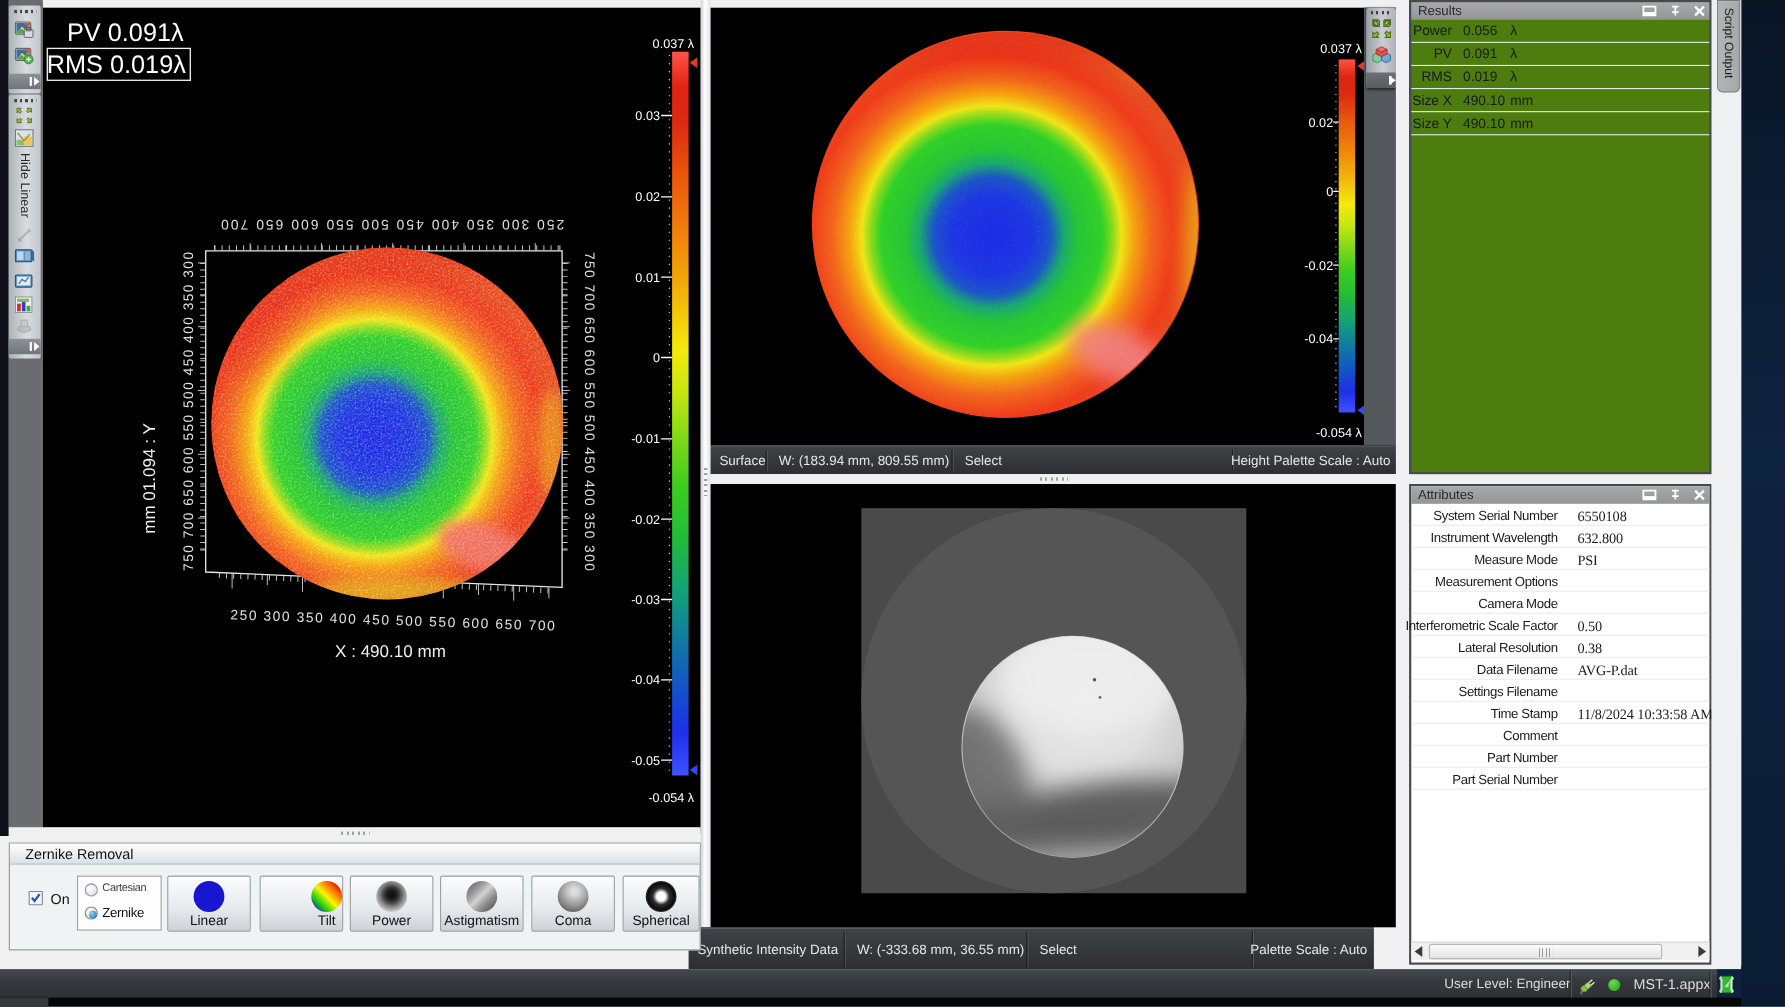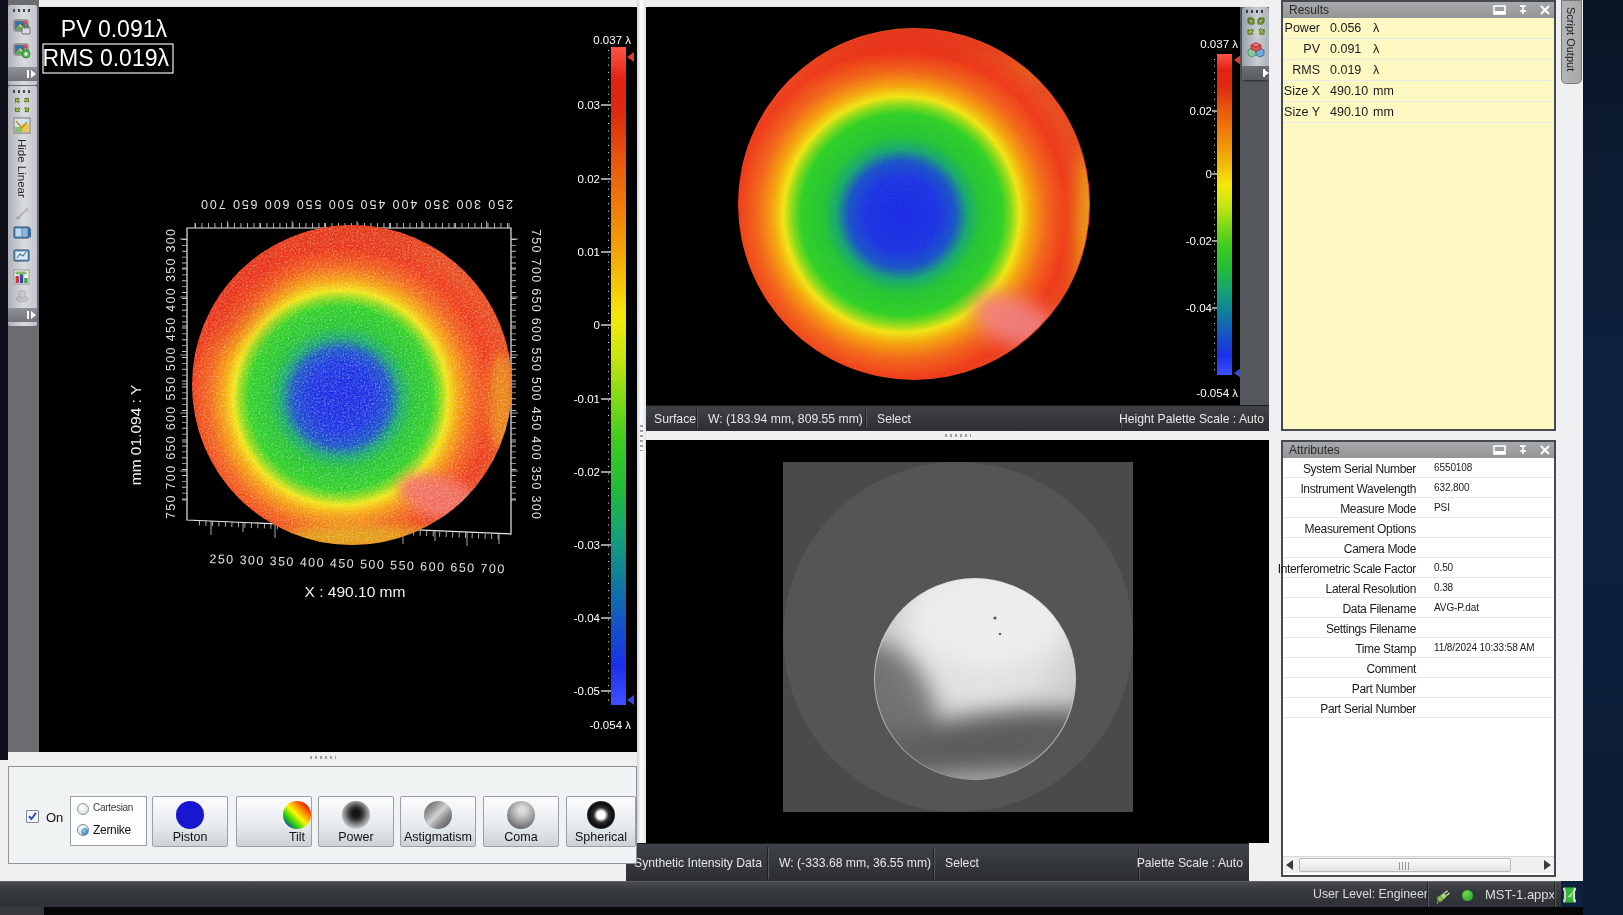--- a/index.html
+++ b/index.html
@@ -9,21 +9,21 @@
 .statusbar { background:linear-gradient(#3f4246,#2c2e31); color:#e6e6e6; font-size:12.2px; }
 .cell { position:absolute; top:3px; bottom:3px; border-left:1px solid #1d1f21; border-right:1px solid #55585c; }
 .celltext { position:absolute; top:50%; transform:translateY(-50%); white-space:nowrap; }
 .hdr { background:linear-gradient(#a8a9ab,#939597); color:#2a2a2a; font-size:12px; }
 .rrow { position:relative; height:21px; border-bottom:1px solid #e8eaec; font-size:12.5px; color:#1a1a1a; }
 .rl { position:absolute; right:234px; top:3px; white-space:nowrap; }
 .rv { position:absolute; left:47px; top:3px; }
 .ru { position:absolute; left:90px; top:3px; }
 .arow { position:relative; height:20px; border-bottom:1px solid #e8eaec; font-size:12.5px; color:#1a1a1a; }
 .al { position:absolute; right:138px; top:4px; white-space:nowrap; font-size:12px; letter-spacing:-0.35px; }
-.av { position:absolute; left:151px; top:4px; white-space:nowrap; font-size:10px; letter-spacing:-0.1px; }
+.av { position:absolute; left:151px; top:4px; white-space:nowrap; font-size:13px; letter-spacing:-0.1px;font-family:Liberation Serif, serif; }
 .zbtn { position:absolute; top:29px; width:76px; height:51px; border:1px solid #9aa0a4; border-radius:2px;
   background:linear-gradient(#fbfcfd,#e8ecef 55%,#ccd2d7); text-align:center; font-size:12.5px; color:#111; }
 .zbtn .zc { width:28px; height:28px; border-radius:50%; margin:4px auto 0; }
 .zbtn span { display:block; margin-top:1px; }
 </style>
 </head>
 <body>
 <div id="root">
 
   <div class="abs" style="left:0;top:0;width:1583px;height:881px;background:#f0f0f0;"></div>
@@ -400,21 +400,21 @@
     <div class="cell" style="left:141px;"></div>
     <span class="celltext" style="left:153px;">W: (-333.68 mm, 36.55 mm)</span>
     <div class="cell" style="left:307px;"></div>
     <span class="celltext" style="left:319px;">Select</span>
     <div class="cell" style="left:512px;"></div>
     <span class="celltext" style="right:6px;">Palette Scale : Auto</span>
   </div>
 
   <div class="abs" style="left:1269px;top:0;width:12px;height:878px;background:#f0f0f2;"></div>
 
-  <div id="results" class="abs" style="left:1281px;top:0;width:275px;height:431px;border:2px solid #46494e;background:#fef9c3;">
+  <div id="results" class="abs" style="left:1281px;top:0;width:275px;height:431px;border:2px solid #46494e;background:#4d7c0f;">
     <div class="hdr" style="position:relative;height:16px;">
       <span style="position:absolute;left:6px;top:1px;">Results</span>
       <svg width="60" height="12" style="position:absolute;right:2px;top:2px;" viewBox="0 0 60 12">
         <rect x="2" y="2" width="11" height="8" fill="none" stroke="#fff" stroke-width="1.6"></rect>
         <rect x="2" y="7" width="11" height="3" fill="#fff"></rect>
         <g stroke="#fff" stroke-width="1.6">
             <line x1="28" y1="2" x2="34" y2="2"></line>
             <line x1="31" y1="2" x2="31" y2="7"></line>
             <line x1="28" y1="7" x2="34" y2="7"></line>
             <line x1="31" y1="7" x2="31" y2="10"></line>
@@ -533,37 +533,40 @@
 
   <div class="abs" style="left:1556px;top:0;width:27px;height:878px;background:#eef0f2;"></div>
   <div class="abs" style="left:1561px;top:0;width:21px;height:84px;background:linear-gradient(90deg,#b2b4b6,#a6a8aa);border:1px solid #77797b;border-radius:0 0 5px 5px;">
      <div style="writing-mode:vertical-rl;font-size:11px;color:#1c1c1c;margin:6px 0 0 3px;">Script Output</div>
   </div>
 
   <div class="abs" style="left:8px;top:752px;width:629px;height:14px;background:#f0f0f0;">
     <div style="position:absolute;left:302px;top:4px;width:26px;height:3px;background:repeating-linear-gradient(90deg,#9aa0a4 0 2px,transparent 2px 5px);"></div>
   </div>
   <div id="zernike" class="abs" style="left:8px;top:766px;width:629px;height:98px;background:#f0f3f4;border:1px solid #8f9396;">
+    <div style="position:relative;height:19px;background:linear-gradient(#fefefe,#dde1e4);border-bottom:1px solid #b4b8bb;font-size:13px;color:#111;">
+      <span style="position:absolute;left:14px;top:2px;">Zernike Removal</span>
+    </div>
     <div style="position:absolute;left:17px;top:43px;width:13px;height:13px;background:#f4f4f4;border:1px solid #7b8a99;border-radius:1px;">
       <svg width="11" height="11" viewBox="0 0 11 11" style="position:absolute;left:0;top:0;">
           <path d="M2 5.2 L4.4 8 L9 1.8" fill="none" stroke="#2b50b4" stroke-width="2"></path>
         </svg>
     </div>
     <div style="position:absolute;left:37px;top:43px;font-size:13px;color:#111;">On</div>
     <div style="position:absolute;left:61px;top:29px;width:77px;height:50px;background:#fdfdfd;border:1px solid #9aa0a4;">
       <div style="position:absolute;left:6px;top:6px;width:12px;height:12px;border-radius:50%;border:1px solid #8b9aa8;background:radial-gradient(circle at 40% 35%,#ffffff,#d2d6da);"></div>
       <div style="position:absolute;left:22px;top:5px;font-size:10px;letter-spacing:-0.3px;color:#404040;">Cartesian</div>
       <div style="position:absolute;left:6px;top:27px;width:12px;height:12px;border-radius:50%;border:1px solid #7b8a99;background:radial-gradient(circle at 40% 35%,#ffffff,#cdd2d6);">
         <div style="position:absolute;left:2.5px;top:2.5px;width:7px;height:7px;border-radius:50%;background:radial-gradient(circle at 35% 35%,#8fd2ee,#1a66a8);"></div>
       </div>
       <div style="position:absolute;left:22px;top:26px;font-size:12px;letter-spacing:-0.3px;color:#111;">Zernike</div>
     </div>
     <div class="zbtn" style="left:143px;">
         <div class="zc" style="background:#1717cf;"></div>
-        <span>Piston</span>
+        <span>Linear</span>
       </div>
     <div class="zbtn" style="left:227px;padding-left:46px;">
         <div class="zc" style="background:linear-gradient(225deg,#e00000 10%,#ff8800 32%,#f8f800 50%,#22cc11 72%,#1717dd 93%);"></div>
         <span>Tilt</span>
       </div>
     <div class="zbtn" style="left:309px;">
         <div class="zc" style="background:radial-gradient(circle at 50% 44%,#141414 0 15%,#3c3c3c 33%,#8a8a8a 54%,#c9ced2 74%,rgba(233,237,240,0.1) 95%);"></div>
         <span>Power</span>
       </div>
     <div class="zbtn" style="left:391px;">

